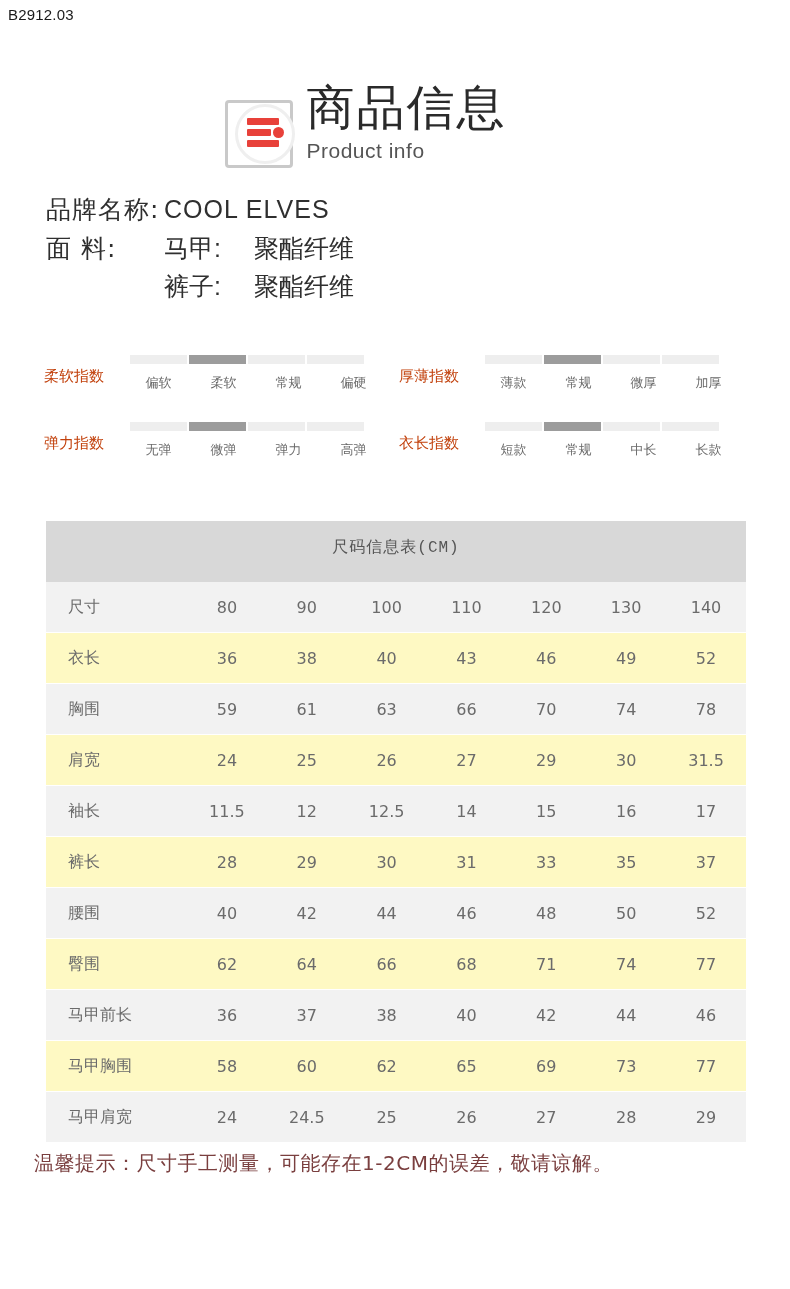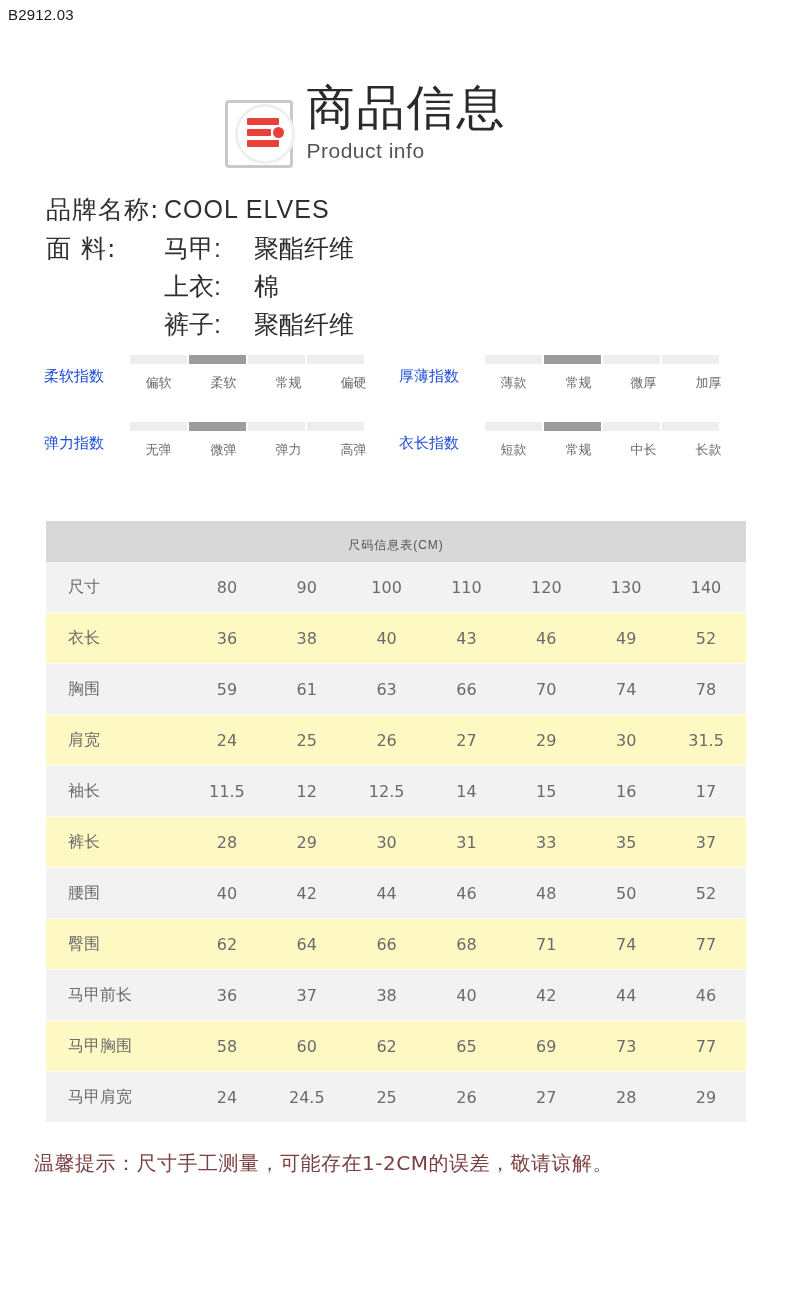--- a/index.html
+++ b/index.html
@@ -153,21 +153,21 @@
     display: flex;
     margin-bottom: 30px;
   }
   .meter-group {
     display: flex;
     align-items: flex-start;
     width: 355px;
   }
   .meter-title {
     font-size: 15px;
-    color: #1d4ed8;
+    color: #c2410c;
     line-height: 18px;
     padding-top: 12px;
     width: 86px;
     flex: none;
     font-family: "DejaVu Sans", sans-serif;
   }
   .meter-scale {
     flex: none;
   }
   .bars {
@@ -202,23 +202,23 @@
     width: 700px;
   }
   table.size-table {
     border-collapse: collapse;
     width: 700px;
     table-layout: fixed;
   }
   table.size-table caption {
     background: #d8d8d8;
     color: #555555;
-    font-size: 12px;
-    padding: 16px 0 8px 0;
-    font-family: Liberation Sans, sans-serif;
+    font-size: 16px;
+    padding: 16px 0 24px 0;
+    font-family: Liberation Mono, monospace;
     letter-spacing: 1px;
   }
   table.size-table td {
     height: 48px;
     font-size: 16px;
     color: #6b6b6b;
     text-align: center;
     font-family: "DejaVu Sans", sans-serif;
     border-bottom: 1px solid #ffffff;
   }
@@ -266,24 +266,20 @@
     <div class="info-row">
       <div class="info-label">品牌名称:</div>
       <div class="info-value-en">COOL ELVES</div>
     </div>
     <div class="info-row">
       <div class="info-label">面  料:</div>
       <div class="fabric-lines">
         <div class="fabric-line">
           <span class="fabric-key">马甲:</span>
           <span>聚酯纤维</span>
-        </div>
-        <div class="fabric-line">
-          <span class="fabric-key">上衣:</span>
-          <span>棉</span>
         </div>
         <div class="fabric-line">
           <span class="fabric-key">裤子:</span>
           <span>聚酯纤维</span>
         </div>
       </div>
     </div>
   </div>
 
   <div class="meters">

